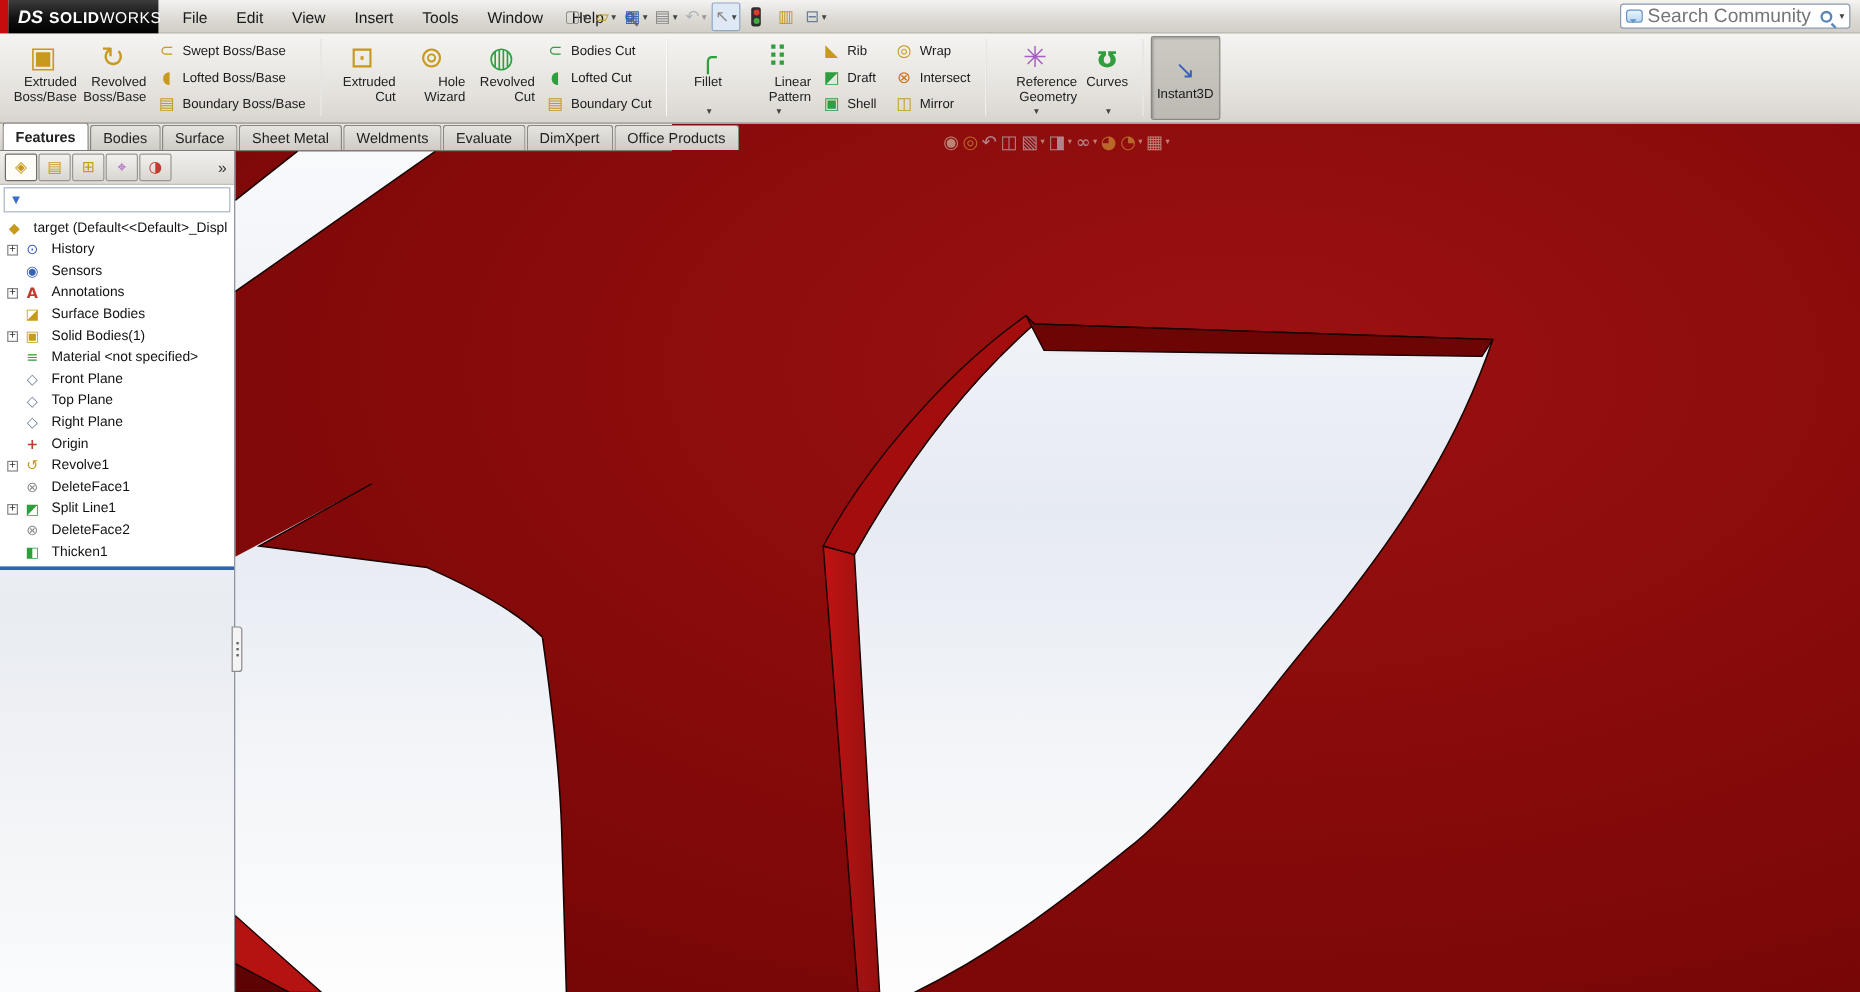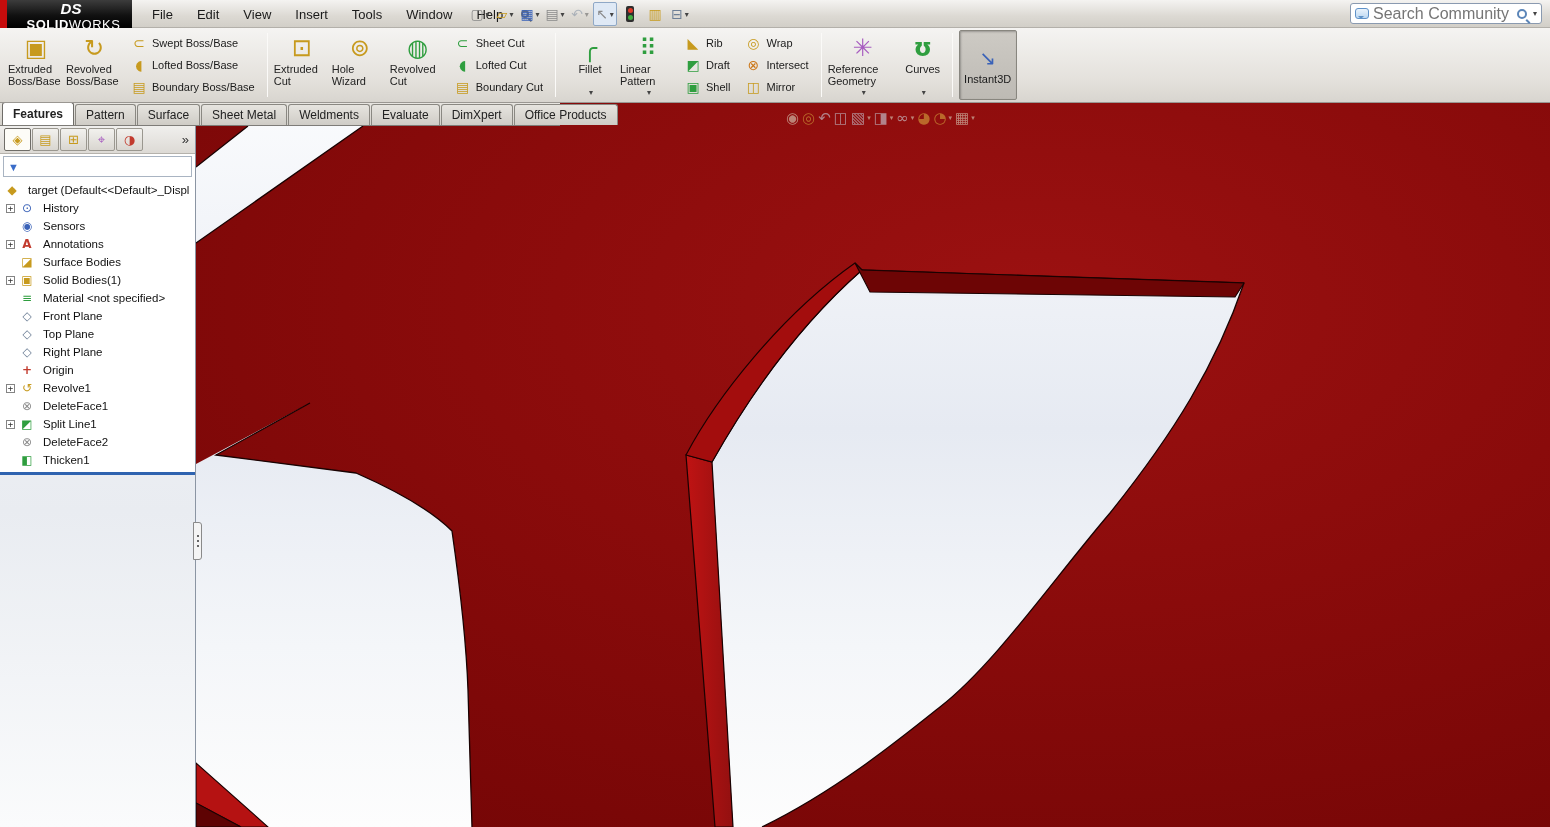--- a/index.html
+++ b/index.html
@@ -7,21 +7,21 @@
     font-family:"Liberation Sans", sans-serif; font-size:12px; color:#1a1a1a;
     background:#d7d4ce; }
 
   
   .titlebar { position:absolute; left:0; top:0; width:1550px; height:28px;
     background:linear-gradient(#f4f3f1,#dcd9d3 60%,#d2cfc8);
     border-bottom:1px solid #b3b0aa; z-index:40; }
   .redbar { position:absolute; left:0; top:0; width:7px; height:28px; background:#c60c0c; }
   .logoblock { position:absolute; left:7px; top:0; width:125px; height:28px;
     background:linear-gradient(#3c3c3c,#111 55%,#000); color:#fff;
-    display:flex; align-items:center; padding-left:8px;flex-direction:column; }
+    display:flex; align-items:center; padding-left:8px; }
   .logods { font-style:italic; font-weight:bold; font-size:15px; margin-right:5px; }
   .logosw { font-size:13px; letter-spacing:.5px; }
   .logosw b { font-weight:bold; }
   .menubar { position:absolute; left:140px; top:0; height:28px; display:flex; align-items:center; }
   .menuitem { padding:0 12px; height:28px; display:flex; align-items:center; font-size:13px; cursor:default; }
   .qtb { position:absolute; left:468px; top:2px; height:24px; display:flex; align-items:center; gap:1px; }
   .qbtn { height:24px; min-width:24px; display:flex; align-items:center; justify-content:center;
     border:1px solid transparent; border-radius:2px; }
   .qbtn.sel { background:#dfe9f5; border-color:#8fa8c6; }
   .qbtn.dis { opacity:.45; }
@@ -53,21 +53,21 @@
   
   .ribbon { position:absolute; left:0; top:28px; width:1550px; height:75px;
     background:linear-gradient(#f5f4f2,#e4e1dc 70%,#d8d5cf);
     border-bottom:1px solid #9a9792; z-index:40; display:flex; align-items:stretch; padding:2px 4px; }
   .rgroup { display:flex; align-items:stretch; padding:0 3px; }
   .rsep { width:1px; background:#b7b3ac; border-right:1px solid #fbfaf8; margin:3px 2px; }
   .bigbtn { width:58px; display:flex; flex-direction:column; align-items:center;
     justify-content:flex-start; padding-top:4px; border:1px solid transparent; border-radius:2px; }
   .bigbtn .ic { font-size:24px; line-height:26px; height:28px;
     font-family:"DejaVu Sans","DejaVu Sans Mono",sans-serif; }
-  .bigbtn .lbl { font-size:11px; line-height:12px; text-align:left; color:#222; }
+  .bigbtn .lbl { font-size:11px; line-height:12px; text-align:right; color:#222; }
   .bigbtn .caret { margin-top:auto; margin-bottom:2px; }
   .stack { display:flex; flex-direction:column; justify-content:center; gap:1px; padding:0 2px; }
   .smallbtn { display:flex; align-items:center; height:21px; padding:0 4px; border:1px solid transparent; border-radius:2px; }
   .smallbtn .ic { font-size:14px; width:18px; text-align:center;
     font-family:"DejaVu Sans","DejaVu Sans Mono",sans-serif; }
   .smallbtn .lbl { font-size:11px; margin-left:4px; white-space:nowrap; }
   .i3d { width:58px; margin-left:4px; background:linear-gradient(#cdcac4,#bdbab4);
     border:1px solid #88867f; border-radius:2px; box-shadow:inset 1px 1px 2px rgba(0,0,0,.25);
     display:flex; flex-direction:column; align-items:center; justify-content:center; gap:3px; }
   .i3d .ic { font-size:20px; font-family:"DejaVu Sans",sans-serif; }
@@ -315,21 +315,21 @@
       <span class="ic gold">⊚</span>
       <span class="lbl">Hole Wizard</span>
     </div>
     <div class="bigbtn">
       <span class="ic green">◍</span>
       <span class="lbl">Revolved Cut</span>
     </div>
     <div class="stack">
       <div class="smallbtn">
         <span class="ic green">⊂</span>
-        <span class="lbl">Sheet Cut</span>
+        <span class="lbl">Bodies Cut</span>
       </div>
       <div class="smallbtn">
         <span class="ic green">◖</span>
         <span class="lbl">Lofted Cut</span>
       </div>
       <div class="smallbtn">
         <span class="ic gold">▤</span>
         <span class="lbl">Boundary Cut</span>
       </div>
     </div>
@@ -390,21 +390,21 @@
   </div>
   <div class="rsep"></div>
   <div class="i3d">
     <span class="ic blue">↘</span>
     <span class="lbl">Instant3D</span>
   </div>
 </div>
 
 <div class="tabstrip">
   <span class="tab active">Features</span>
-  <span class="tab">Pattern</span>
+  <span class="tab">Bodies</span>
   <span class="tab">Surface</span>
   <span class="tab">Sheet Metal</span>
   <span class="tab">Weldments</span>
   <span class="tab">Evaluate</span>
   <span class="tab">DimXpert</span>
   <span class="tab">Office Products</span>
 </div>
 
 <div class="panel">
   <div class="ptree">

